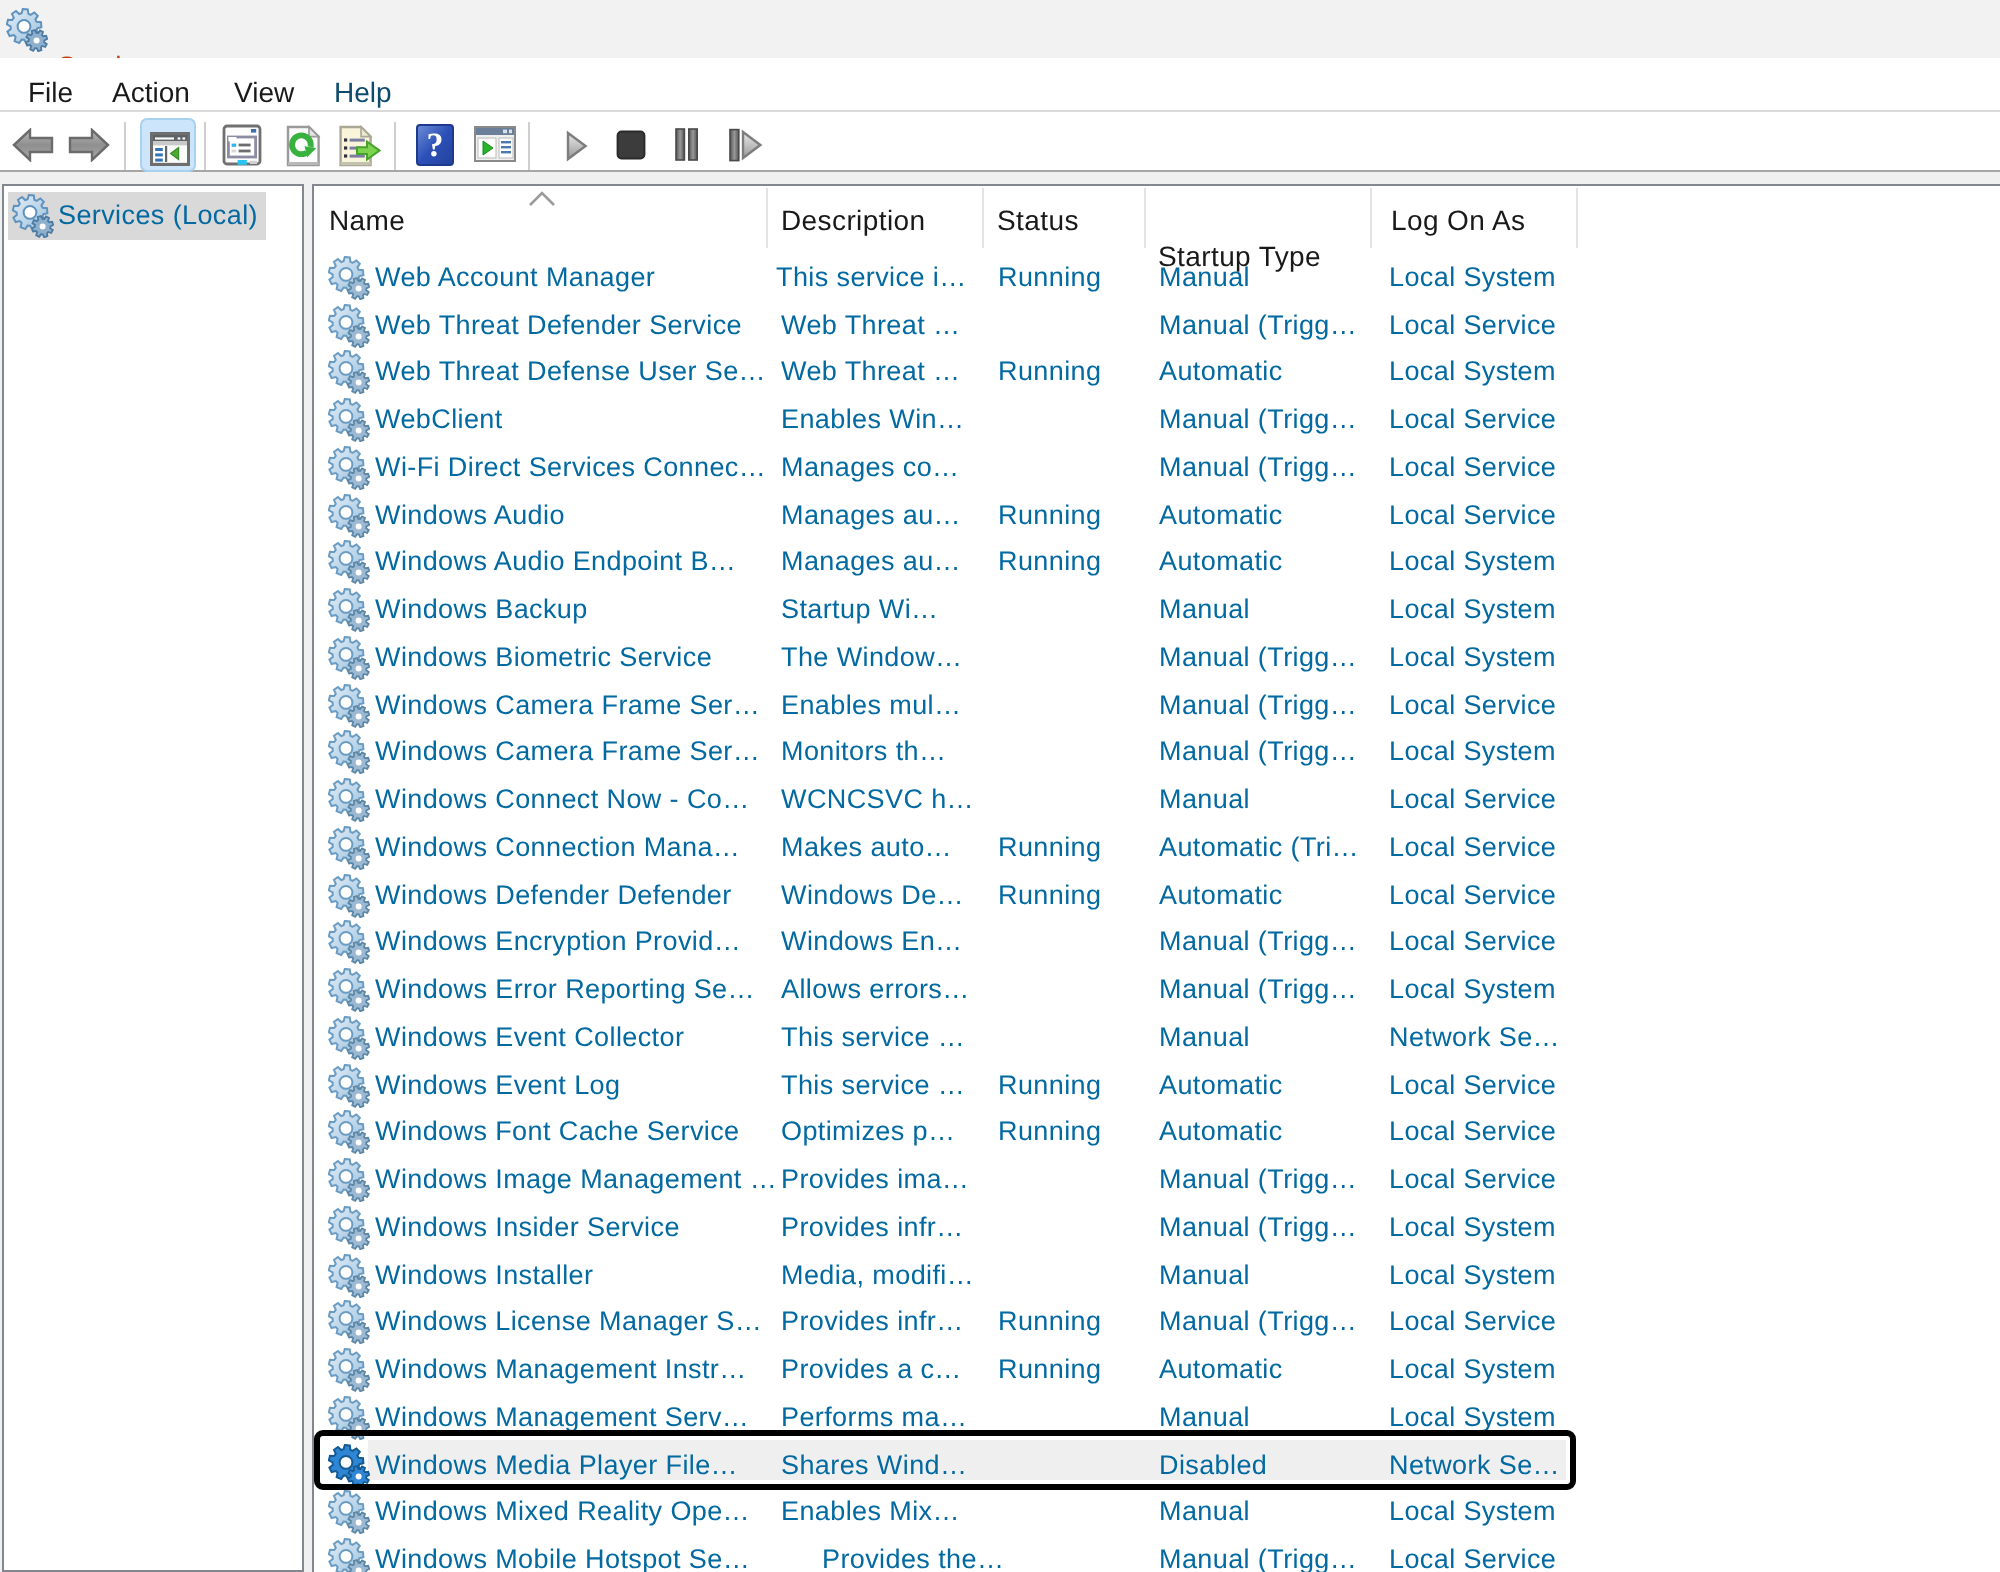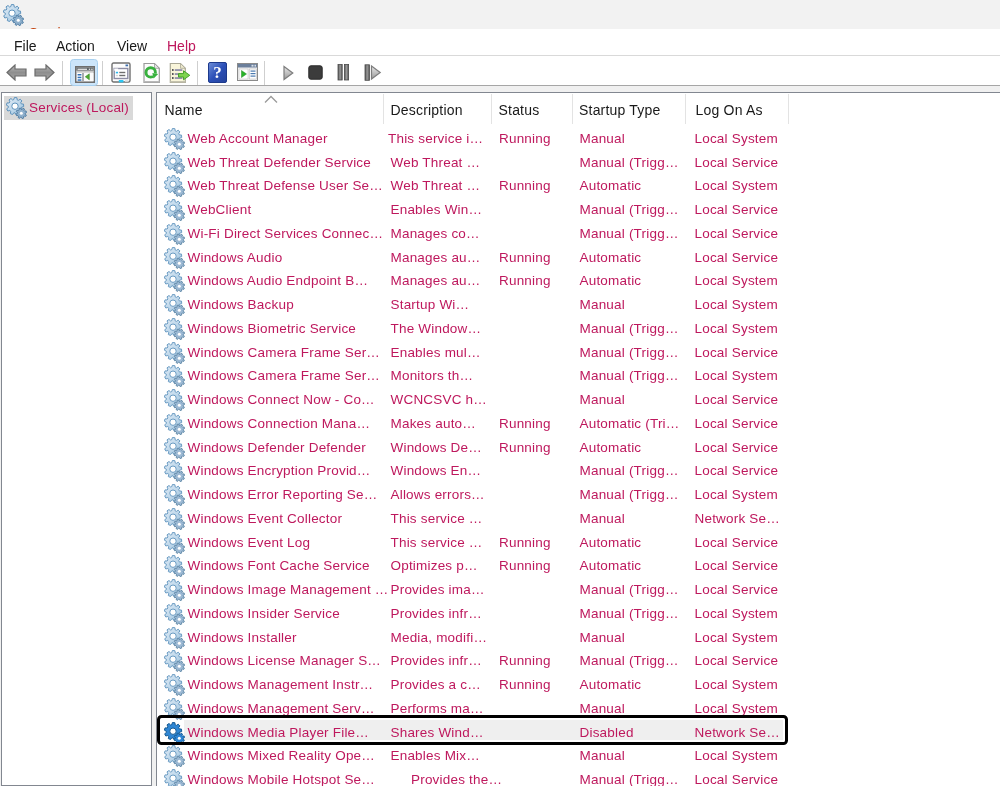--- a/index.html
+++ b/index.html
@@ -1,15 +1,15 @@
 <!DOCTYPE html>
 <html><head><meta charset="utf-8"><style>
 * {margin:0;padding:0;box-sizing:border-box}
 body {width:1000px;height:786px;font-family:"Liberation Sans",sans-serif;background:#f0f0f0;overflow:hidden;position:relative}
-.t {position:absolute;font-size:13.5px;letter-spacing:0.2px;color:#be185d;white-space:nowrap}
+.t {position:absolute;font-size:13.5px;letter-spacing:0.2px;color:#0369a1;white-space:nowrap}
 </style></head>
 <body>
 <div style="position:absolute;left:0;top:0;width:1000px;height:29px;background:#f2f2f2">
   <div style="position:absolute;left:3px;top:4px;line-height:0"><svg width="21" height="22" viewBox="0 0 21 22">
         <defs>
           <linearGradient id="gg" x1="0" y1="0" x2="1" y2="1">
             <stop offset="0" stop-color="#e3edf6"></stop>
             <stop offset="0.55" stop-color="#bcd6ea"></stop>
             <stop offset="1" stop-color="#9dc0da"></stop>
           </linearGradient>
@@ -18,21 +18,21 @@
         <circle cx="9.0" cy="9.2" r="3.2" fill="#fff" stroke="#5f93bd" stroke-width="1"></circle>
         <path d="M19.1 17.1 L20.4 18.0 L19.6 19.5 L18.1 19.0 L17.5 19.6 L17.7 21.1 L16.1 21.6 L15.4 20.2 L14.5 20.1 L13.6 21.4 L12.1 20.6 L12.6 19.1 L12.0 18.5 L10.5 18.7 L10.0 17.1 L11.4 16.4 L11.5 15.5 L10.2 14.6 L11.0 13.1 L12.5 13.6 L13.1 13.0 L12.9 11.5 L14.5 11.0 L15.2 12.4 L16.1 12.5 L17.0 11.2 L18.5 12.0 L18.0 13.5 L18.6 14.1 L20.1 13.9 L20.6 15.5 L19.2 16.2 Z" fill="#8fb0cc" stroke="#4c7ba3" stroke-width="0.9"></path>
         <circle cx="15.3" cy="16.3" r="1.5" fill="#fff"></circle>
       </svg></div>
   <span style="position:absolute;left:28.8px;top:25px;font-size:14px;color:#c2410c">Services</span>
 </div>
 <div style="position:absolute;left:0;top:29px;width:1000px;height:27px;background:#fff;border-bottom:1px solid #d9d9d9">
   <span style="position:absolute;left:14px;top:9px;font-size:14px;color:#191919">File</span>
   <span style="position:absolute;left:56px;top:9px;font-size:14px;color:#191919">Action</span>
   <span style="position:absolute;left:117px;top:9px;font-size:14px;color:#191919">View</span>
-  <span style="position:absolute;left:167px;top:9px;font-size:14px;color:#be185d">Help</span>
+  <span style="position:absolute;left:167px;top:9px;font-size:14px;color:#0c4a6e">Help</span>
 </div>
 <div style="position:absolute;left:0;top:56px;width:1000px;height:30px;background:#fff;border-bottom:1px solid #a6a6a6"></div>
 <div style="position:absolute;left:6px;top:64px;line-height:0"><svg width="21" height="17" viewBox="0 0 21 17">
       <defs>
         <linearGradient id="agleft" x1="0" y1="0" x2="0" y2="1">
           <stop offset="0" stop-color="#b9b9b9"></stop>
           <stop offset="0.5" stop-color="#8f8f8f"></stop>
           <stop offset="1" stop-color="#a8a8a8"></stop>
         </linearGradient>
       </defs>
@@ -184,21 +184,21 @@
       <path d="M1 7.5 L7 1.5 L13 7.5" fill="none" stroke="#9a9a9a" stroke-width="1.3"></path>
     </svg></div>
 <div style="position:absolute;left:383px;top:94px;width:1px;height:30px;background:#e3e3e3"></div>
 <div style="position:absolute;left:491px;top:94px;width:1px;height:30px;background:#e3e3e3"></div>
 <div style="position:absolute;left:572px;top:94px;width:1px;height:30px;background:#e3e3e3"></div>
 <div style="position:absolute;left:685px;top:94px;width:1px;height:30px;background:#e3e3e3"></div>
 <div style="position:absolute;left:788px;top:94px;width:1px;height:30px;background:#e3e3e3"></div>
 <span style="position:absolute;left:164.5px;top:101.8px;font-size:14px;letter-spacing:0.2px;color:#191919;white-space:nowrap">Name</span>
 <span style="position:absolute;left:390.5px;top:101.8px;font-size:14px;letter-spacing:0.2px;color:#191919;white-space:nowrap">Description</span>
 <span style="position:absolute;left:498.5px;top:101.8px;font-size:14px;letter-spacing:0.2px;color:#191919;white-space:nowrap">Status</span>
-<span style="position:absolute;left:579px;top:102px;font-size:14px;letter-spacing:0.2px;color:#191919;white-space:nowrap">Startup Type</span>
+<span style="position:absolute;left:579px;top:120px;font-size:14px;letter-spacing:0.2px;color:#191919;white-space:nowrap">Startup Type</span>
 <span style="position:absolute;left:695.5px;top:101.8px;font-size:14px;letter-spacing:0.2px;color:#191919;white-space:nowrap">Log On As</span>
 <div class="t">
 <div style="position:absolute;left:163.5px;top:127.8px;width:21px;height:22px"><svg width="21" height="22" viewBox="0 0 21 22">
         <defs>
           <linearGradient id="gg" x1="0" y1="0" x2="1" y2="1">
             <stop offset="0" stop-color="#e3edf6"></stop>
             <stop offset="0.55" stop-color="#bcd6ea"></stop>
             <stop offset="1" stop-color="#9dc0da"></stop>
           </linearGradient>
         </defs>

